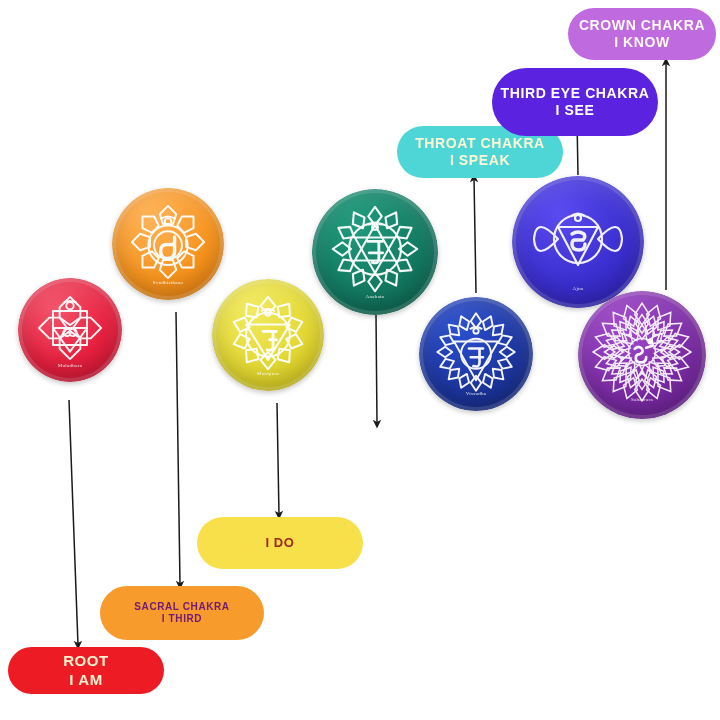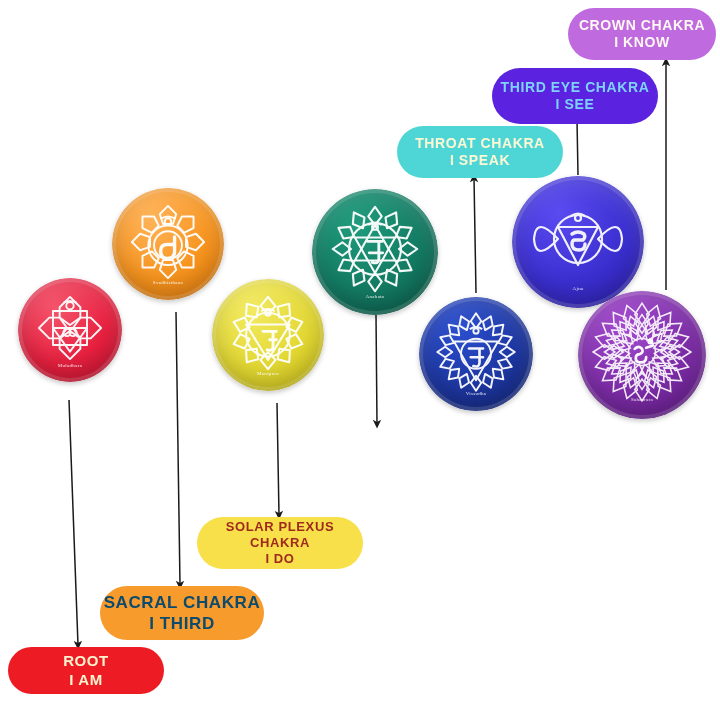--- a/index.html
+++ b/index.html
@@ -337,37 +337,36 @@
       </g>
     </svg>
     <div class="sanskrit">Sahasrara</div>
   </div>
 
   <div class="pill" style="left:8px; top:647px; width:156px; height:47px; background:#ed1c24; color:#fdf3cf; font-size:15px;">
     <span class="l1">ROOT</span>
     <span class="l2">I AM</span>
   </div>
 
-  <div class="pill" style="left:100px; top:586px; width:164px; height:54px; background:#f79b2c; color:#0c4a6e; font-size:17px;">
+  <div class="pill" style="left:100px; top:586px; width:164px; height:54px; background:#f79b2c; color:#701a75; font-size:10px;">
     <span class="l1">SACRAL CHAKRA</span>
     <span class="l2">I THIRD</span>
   </div>
 
   <div class="pill" style="left:197px; top:517px; width:166px; height:52px; background:#f7e04a; color:#9e2a1e; font-size:13px;">
-    <span class="l1">SOLAR PLEXUS CHAKRA</span>
     <span class="l2">I DO</span>
   </div>
 
 
   <div class="pill" style="left:397px; top:126px; width:166px; height:52px; background:#4ed6d6; color:#fdf8d4; font-size:14px;">
     <span class="l1">THROAT CHAKRA</span>
     <span class="l2">I SPEAK</span>
   </div>
 
-  <div class="pill" style="left:492px; top:68px; width:166px; height:56px; background:#5b22e0; color:#7dd3fc; font-size:14px;">
+  <div class="pill" style="left:492px; top:68px; width:166px; height:68px; background:#5b22e0; color:#ffffff; font-size:14px;">
     <span class="l1">THIRD EYE CHAKRA</span>
     <span class="l2">I SEE</span>
   </div>
 
   <div class="pill" style="left:568px; top:8px; width:148px; height:52px; background:#c06ae0; color:#fdf8f2; font-size:14px;">
     <span class="l1">CROWN CHAKRA</span>
     <span class="l2">I KNOW</span>
   </div>
 
 </div>

